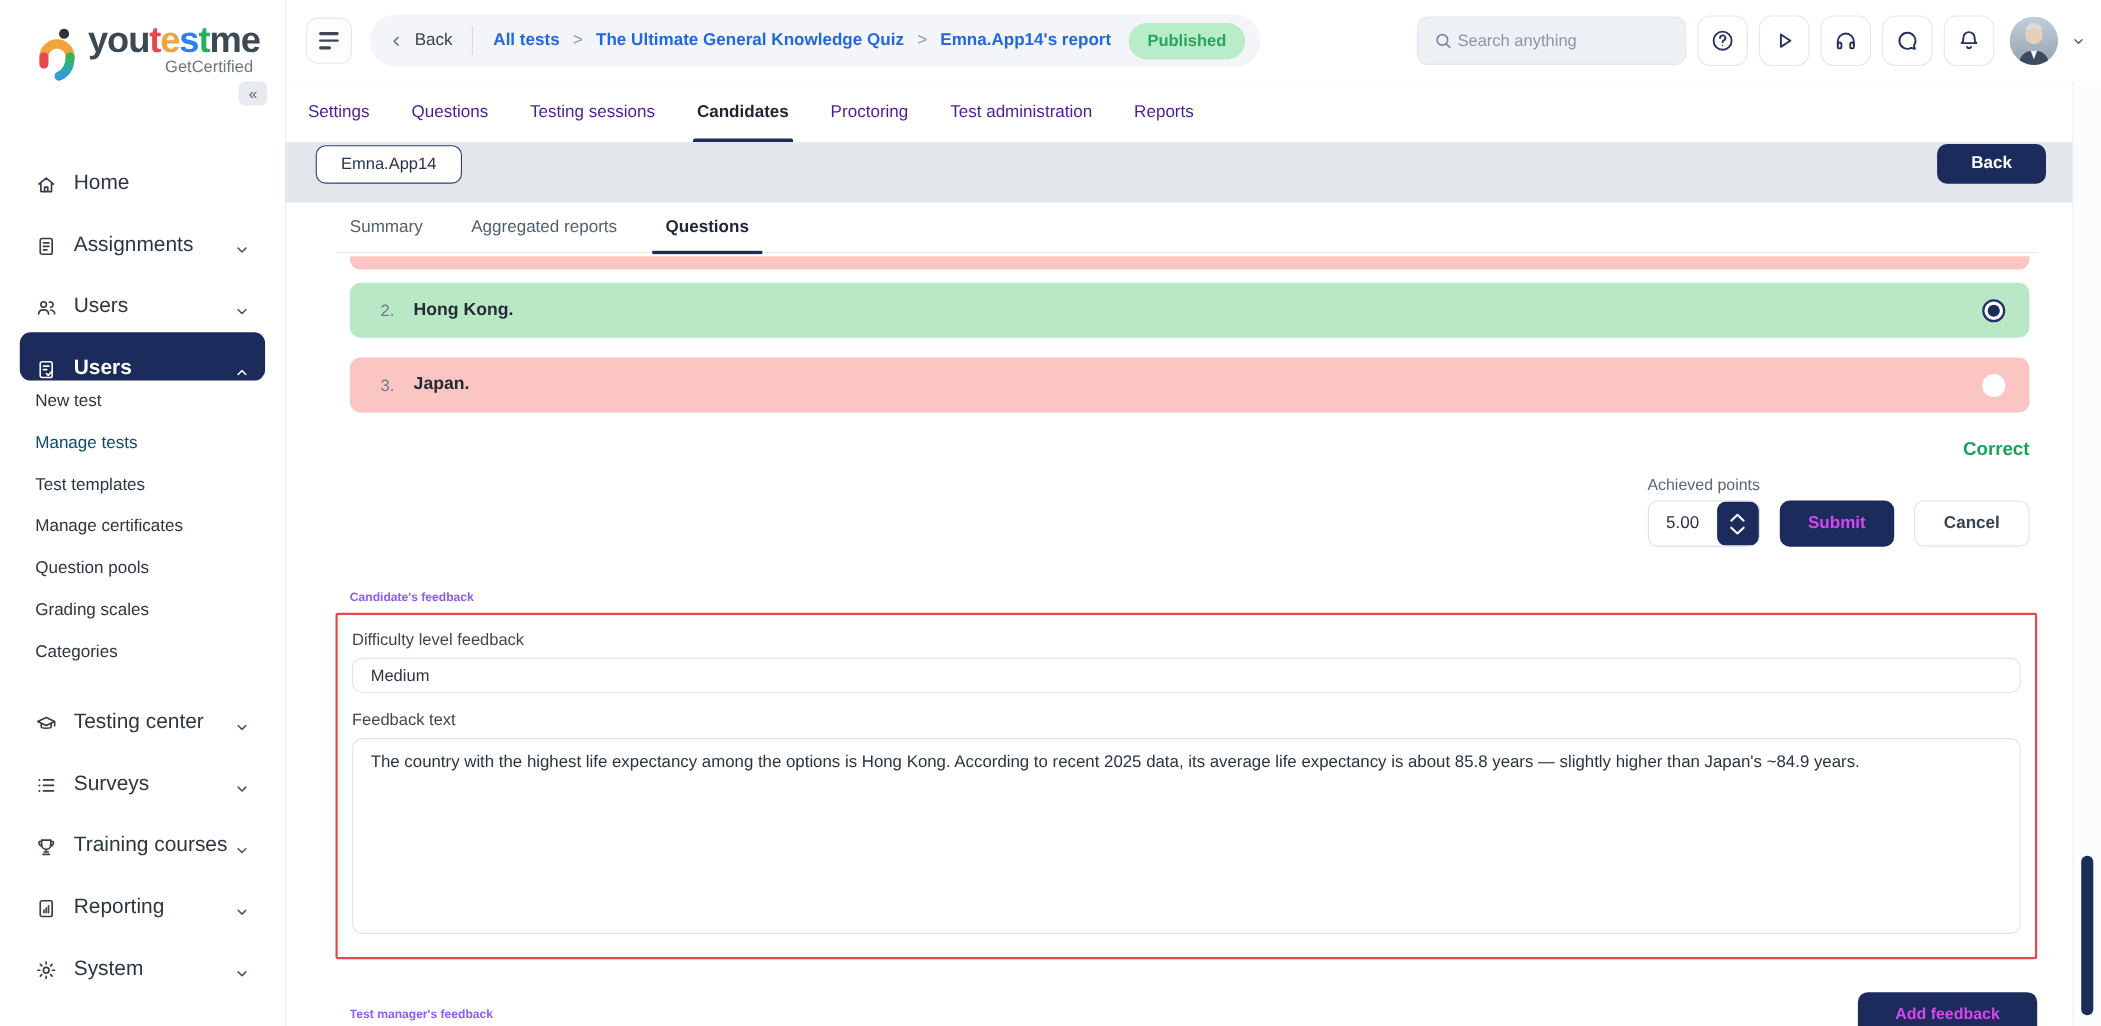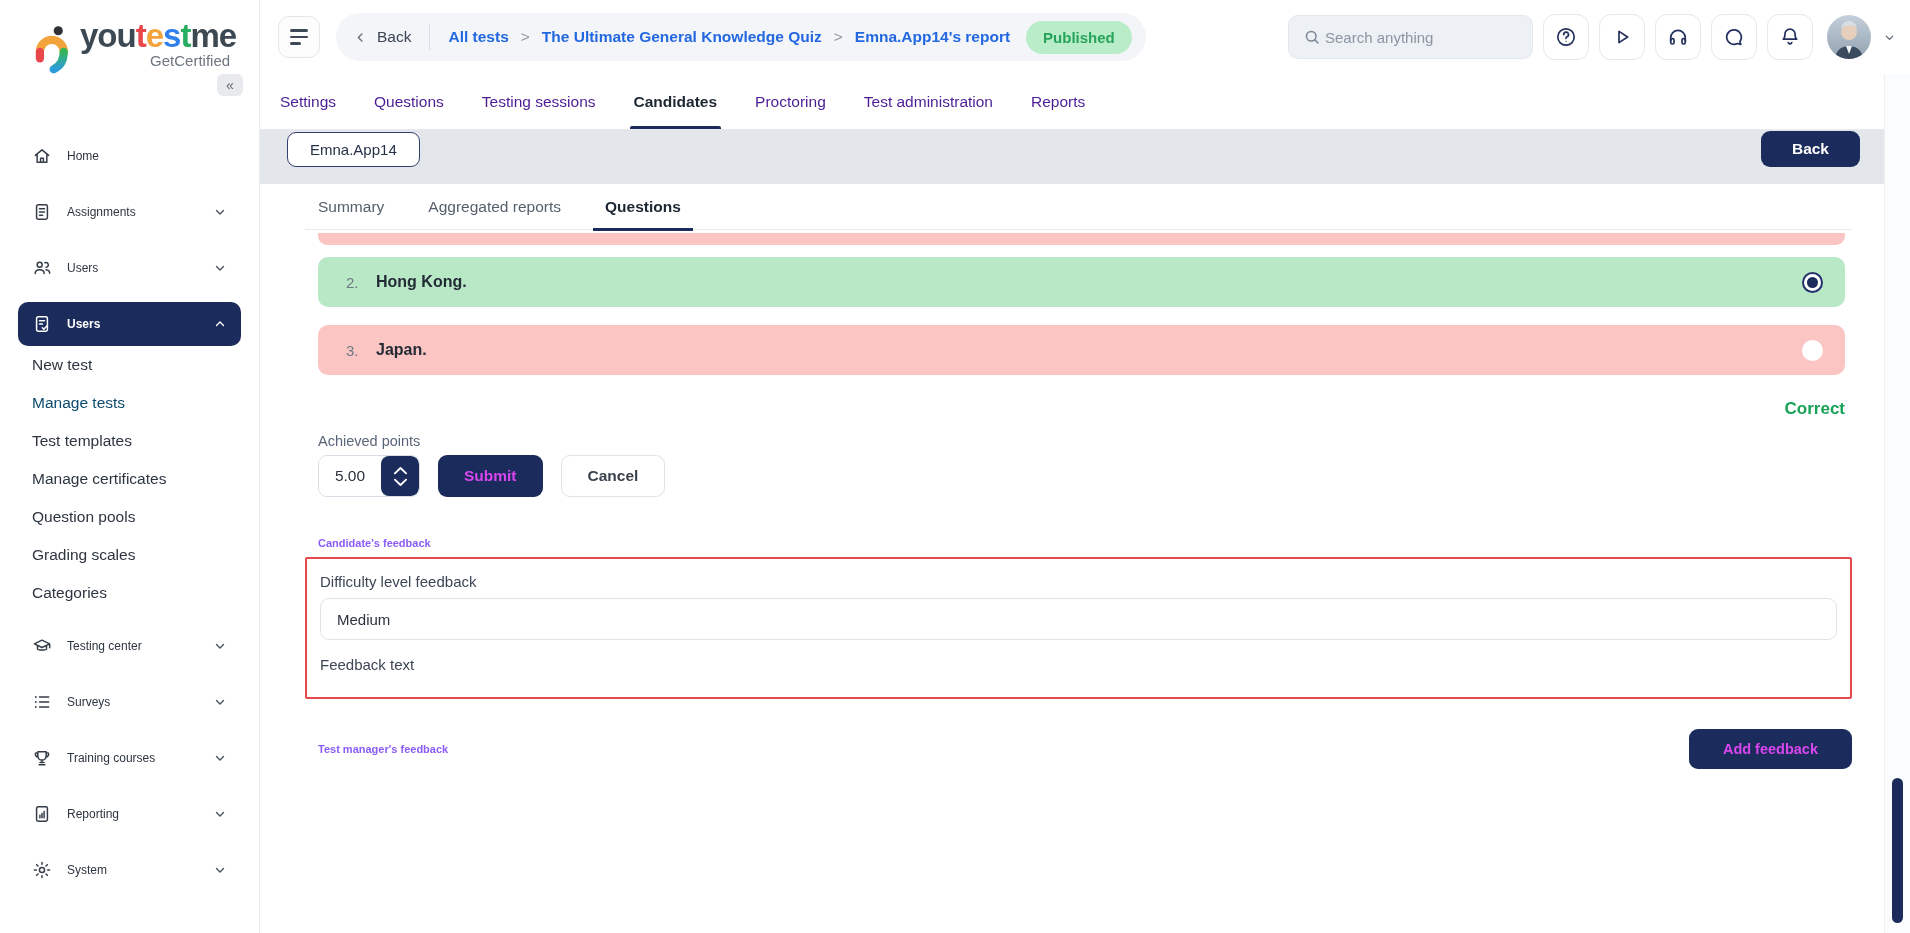--- a/index.html
+++ b/index.html
@@ -9,21 +9,21 @@
 
   
   .sidebar { position:absolute; left:0; top:0; width:260px; height:933px; background:#fff; border-right:1px solid #e9ebef; z-index:5; }
   .logo-wrap { position:relative; padding:18px 0 0 28px; height:108px; }
   .logo-row { display:flex; align-items:flex-start; gap:8px; }
   .logo-mark { margin-top:6px; }
   .logo-text { font-size:33px; font-weight:700; letter-spacing:-1px; line-height:36px; }
   .logo-sub { font-size:15px; color:#6d7580; text-align:right; margin:-2px 6px 0 0; }
   .collapse-btn { position:absolute; right:16px; top:74px; width:26px; height:22px; background:#e8eaee; border-radius:6px; color:#5c6570; font-size:14px; display:flex; align-items:center; justify-content:center; cursor:pointer; }
   .menu { padding:14px 0 0 0; }
-  .m-item { display:flex; align-items:center; height:44px; margin:12px 18px 0 18px; padding:0 14px; border-radius:10px; font-size:12px; color:#2c3540; cursor:pointer; }
+  .m-item { display:flex; align-items:flex-end; height:44px; margin:12px 18px 0 18px; padding:0 14px; border-radius:10px; font-size:19px; color:#2c3540; cursor:pointer; }
   .m-item .mi-icon { width:20px; height:20px; margin-right:15px; color:#343d48; flex:none; }
   .m-item .mi-label { flex:1; }
   .m-item .mi-chev { color:#49525e; flex:none; }
   .m-item.active { background:var(--navy,#1b2b5b); color:#fff; font-weight:700; }
   .m-item.active .mi-icon, .m-item.active .mi-chev { color:#fff; }
   .s-item { margin:0 18px; padding:10px 0 10px 14px; font-size:15.5px; color:#2c3540; cursor:pointer; }
   .s-item:first-of-type { margin-top:6px; }
   .s-item.selected { color:#0c4a6e; }
 
   
@@ -69,35 +69,35 @@
   .answer-row.correct { background:var(--ans-green,#b9e8c6); margin-top:12px; }
   .answer-row.incorrect { background:var(--ans-red,#fac5c2); margin-top:18px; }
   .ans-num { color:#6f7a87; font-size:15px; width:30px; }
   .ans-text { font-size:16px; font-weight:700; color:#232b36; flex:1; }
   .radio { width:21px; height:21px; border-radius:50%; background:#fff; flex:none; position:relative; cursor:pointer; }
   .radio.checked { border:2px solid #23306b; }
   .radio.checked::after { content:""; position:absolute; left:3px; top:3px; width:11px; height:11px; border-radius:50%; background:var(--navy,#1b2b5b); }
 
   .result-row { margin:24px 7px 0 13px; text-align:right; }
   .result-label { color:var(--success,#17a258); font-size:17px; font-weight:700; }
-  .points-area { margin:14px 7px 0 13px; display:flex; justify-content:flex-start; }
+  .points-area { margin:14px 7px 0 13px; display:flex; justify-content:flex-end; }
   .points-block { text-align:left; }
   .points-label { color:#5a6679; font-size:14.5px; margin-bottom:6px; }
   .points-controls { display:flex; align-items:center; gap:18px; }
   .stepper { display:flex; height:42px; border:1px solid #d9dee6; border-radius:9px; overflow:hidden; background:#fff; }
   .stepper input { width:62px; border:none; outline:none; text-align:center; font-size:15.5px; color:#2b3340; font-family:inherit; }
   .stepper .spin { width:38px; background:var(--navy,#1b2b5b); display:flex; flex-direction:column; align-items:center; justify-content:center; gap:3px; color:#fff; cursor:pointer; border-radius:8px; }
   .btn { height:42px; border-radius:9px; font-size:15.5px; font-weight:600; padding:0 26px; cursor:pointer; font-family:inherit; }
   .btn.primary { background:var(--navy,#1b2b5b); color:#d946ef; border:none; }
   .btn.ghost { background:#fff; color:#39424e; border:1px solid #dfe3e9; }
 
   .section-title { margin:40px 0 8px 13px; font-size:11px; font-weight:700; color:#8b5cf6; }
   .feedback-box { border:2px solid var(--danger,#e5484d); border-radius:2px; padding:8px 13px 16px 13px; }
   .field-label { font-size:15px; color:#3d4656; margin:6px 0 8px 0; }
-  .text-input { width:100%; height:42px; border:1px solid #dfe3ea; border-radius:9px; padding:0 16px; font-size:15px; color:#2b3340; outline:none; font-family:inherit; background:#fff; }
+  .text-input { width:100%; height:32px; border:1px solid #dfe3ea; border-radius:9px; padding:0 16px; font-size:15px; color:#2b3340; outline:none; font-family:inherit; background:#fff; }
   .textarea { width:100%; height:178px; border:1px solid #dfe3ea; border-radius:9px; padding:10px 16px; font-size:15.3px; color:#2b3340; outline:none; resize:none; font-family:inherit; background:#fff; line-height:1.45; }
   .manager-row { margin:30px 0 0 13px; display:flex; align-items:center; }
   .manager-row .btn.primary { margin-left:auto; font-size:14.5px; padding:0 34px; height:40px; }
 
   
   .scroll-strip { position:absolute; right:0; top:74px; width:26px; bottom:0; background:#fbfcfd; border-left:1px solid #edeff2; z-index:6; }
   .scroll-thumb { position:absolute; right:7px; top:704px; width:11px; height:145px; background:var(--navy,#1b2b5b); border-radius:6px; cursor:pointer; }
 </style>
 </head>
 <body>
@@ -416,20 +416,21 @@
       </div>
     </div>
   </div>
 
   <div class="section-title">Candidate's feedback</div>
 
   <div class="feedback-box">
     <div class="field-label">Difficulty level feedback</div>
     <input class="text-input" value="Medium" style="">
     <div class="field-label" style="margin-top:16px;">Feedback text</div>
+    <textarea class="textarea" style="">The country with the highest life expectancy among the options is Hong Kong. According to recent 2025 data, its average life expectancy is about 85.8 years — slightly higher than Japan's ~84.9 years.</textarea>
   </div>
 
   <div class="manager-row">
     <span class="section-title" style="margin:0;">Test manager's feedback</span>
     <button class="btn primary">Add feedback</button>
   </div>
 </main>
 
 <div class="scroll-strip">
   <div class="scroll-thumb"></div>

